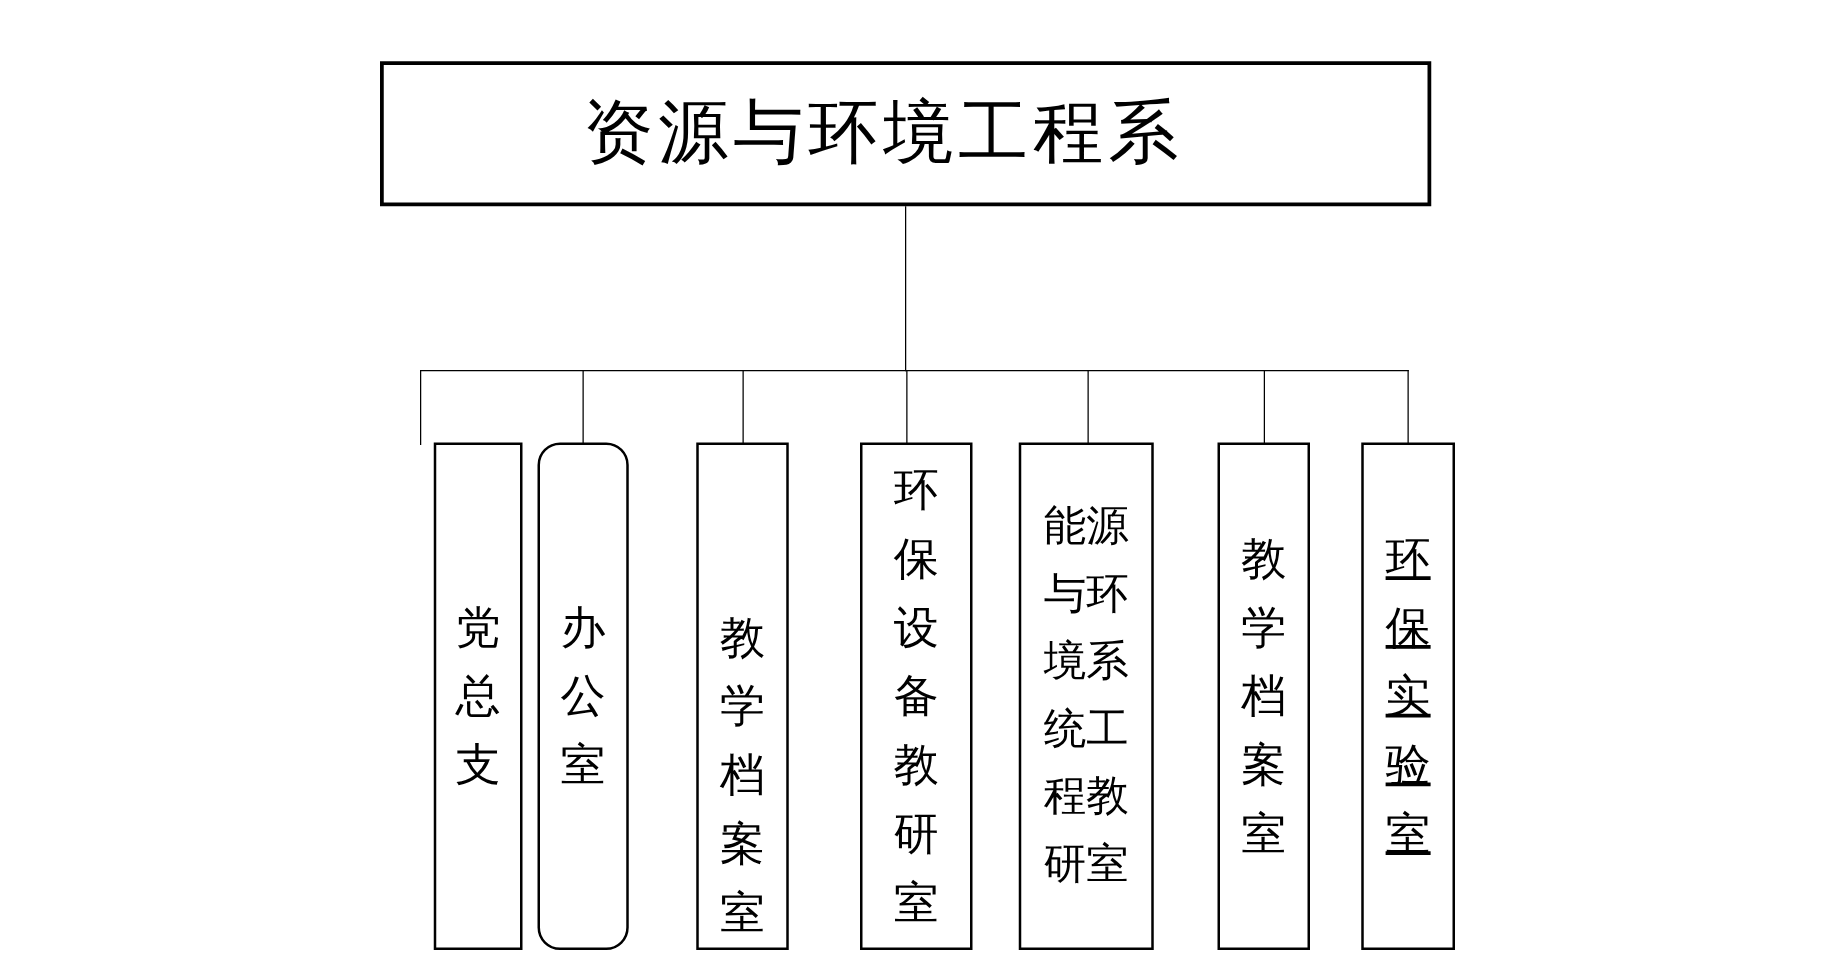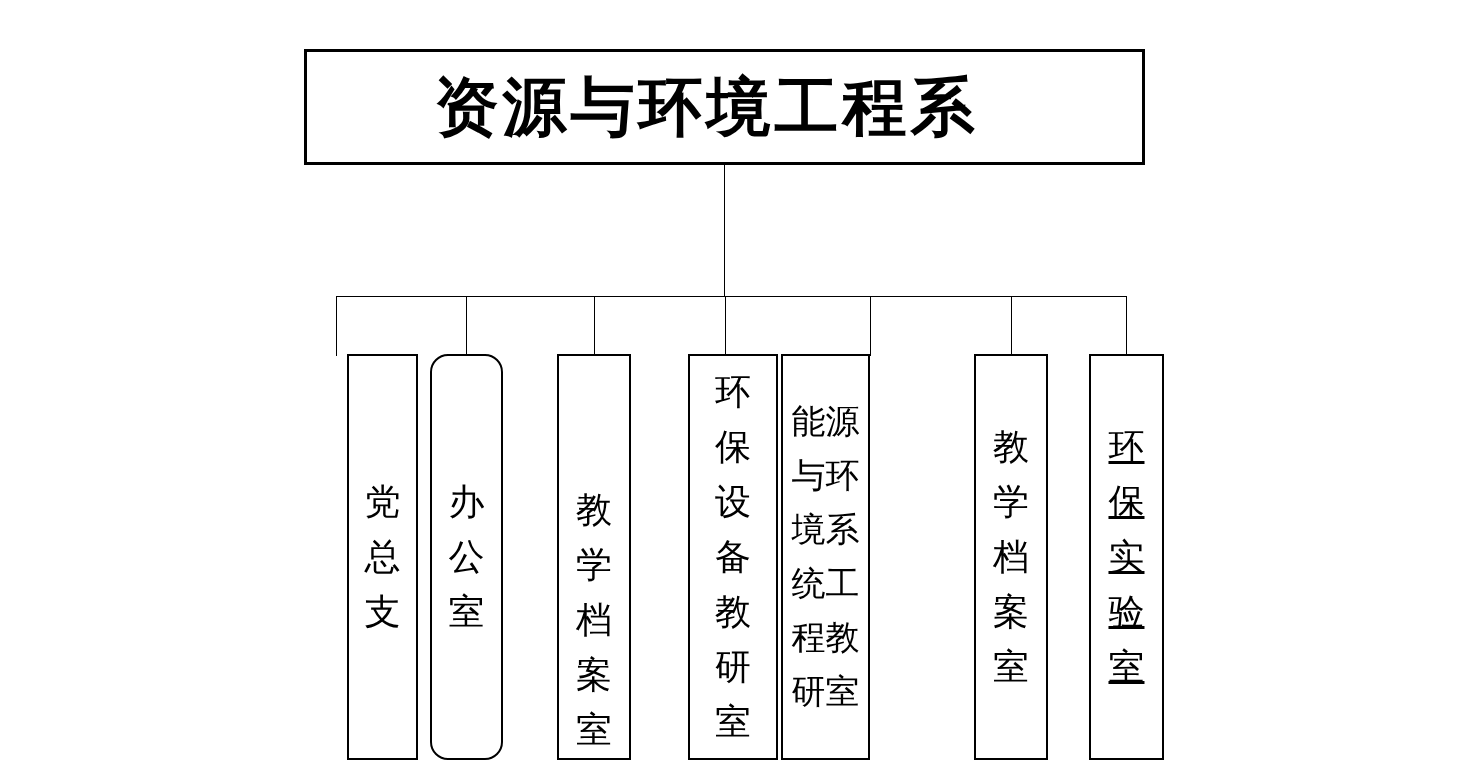--- a/index.html
+++ b/index.html
@@ -24,25 +24,24 @@
     top: 49px;
     width: 841px;
     height: 116px;
     box-sizing: border-box;
     border: 3px solid #000000;
     display: flex;
     align-items: center;
     justify-content: center;
   }
   .title-box .title-text {
-    font-size: 64px;
+    font-size: 56px;
     letter-spacing: 4px;
     white-space: nowrap;
     transform: translateX(-18px); 
-    font-weight: bold;
   }
 
   
   .line {
     position: absolute;
     background: #000000;
   }
   .trunk   { left: 724px; top: 165px; width: 1px;  height: 132px; }
   .hbar    { left: 336px; top: 296px; width: 791px; height: 1px; }
   .drop    { top: 296px; width: 1px; height: 60px; }
@@ -62,21 +61,21 @@
     box-sizing: border-box;
     border: 2px solid #000000;
     display: flex;
     align-items: center;
     justify-content: center;
   }
   .b1 { left: 301px;  width: 71px; margin-left: 46px;  }
   .b2 { left: 430px;  width: 73px; border-radius: 18px;  }
   .b3 { left: 557px;  width: 74px; align-items: flex-end;  }
   .b4 { left: 688px;  width: 90px;  }
-  .b5 { left: 781px;  width: 89px; }
+  .b5 { left: 815px;  width: 108px; }
   .b6 { left: 974px;  width: 74px;  }
   .b7 { left: 1089px; width: 75px; text-decoration: underline;  }
 
   
   .dept-label {
     font-size: 36px;
     line-height: 55px;
     width: 1.15em;
     text-align: center;
     word-break: break-all;

